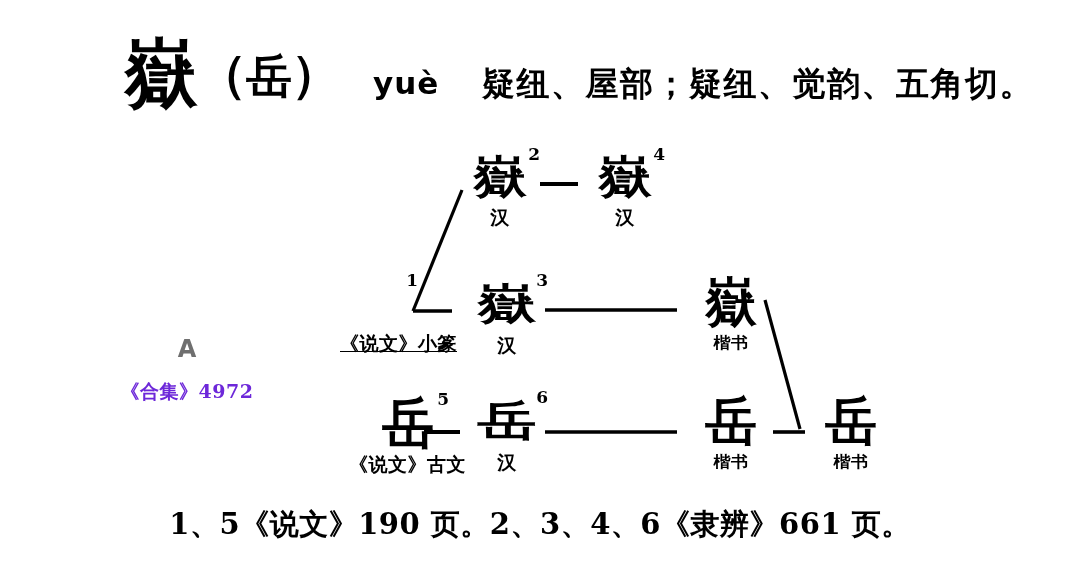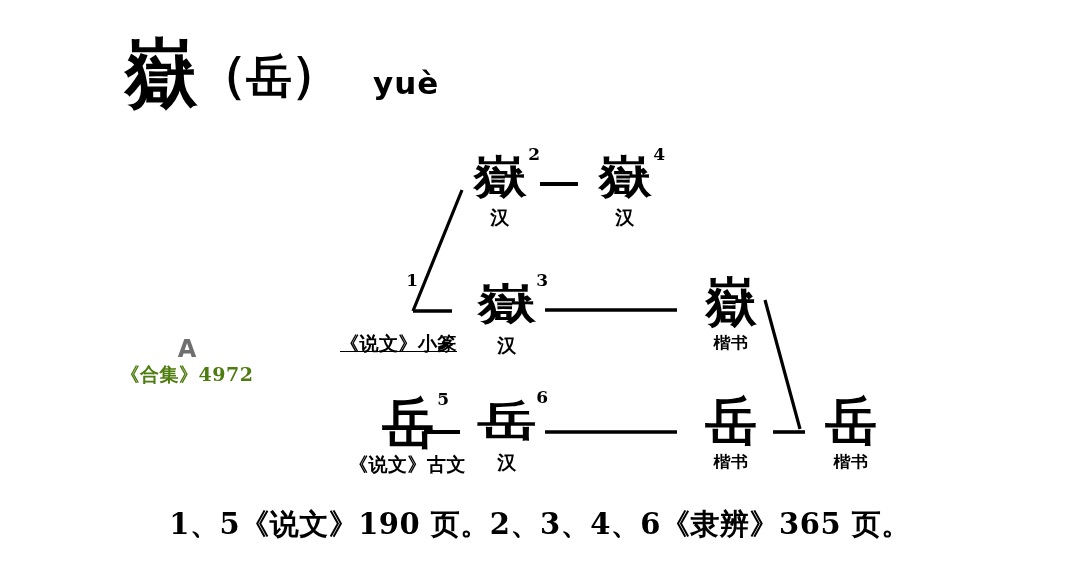--- a/index.html
+++ b/index.html
@@ -84,25 +84,25 @@
   }
   .oracle-letter {
     margin-top: 12px;
     font-family: "DejaVu Sans", "Liberation Sans", sans-serif;
     font-size: 24px;
     font-weight: 700;
     color: #6f6f6f;
     line-height: 26px;
   }
   .oracle-ref {
-    margin-top: 0;
+    margin-top: 17px;
     font-family: "DejaVu Serif", "Liberation Serif", serif;
     font-size: 19px;
     font-weight: 700;
-    color: #4d7c0f;
+    color: #6d28d9;
     letter-spacing: 0.5px;
     white-space: nowrap;
   }
 
   
   .cell {
     position: absolute;
     text-align: center;
     white-space: nowrap;
   }
@@ -164,20 +164,21 @@
     letter-spacing: 0.5px;
     white-space: nowrap;
   }
 </style>
 </head>
 <body>
 
 <div id="header">
   <div class="hdr-main"><span>嶽</span><span class="hdr-paren">（</span><span class="hdr-alt">岳</span><span class="hdr-paren">）</span></div>
   <div class="hdr-pinyin">yuè</div>
+  <div class="hdr-gloss">疑纽、屋部；疑纽、觉韵、五角切。</div>
 </div>
 
 <div id="oracle">
   <div class="oracle-glyph">𡶴</div>
   <div class="oracle-letter">A</div>
   <div class="oracle-ref">《合集》4972</div>
 </div>
 
 <svg id="lines" viewBox="0 0 1080 568" width="1080" height="568">
 
@@ -263,13 +264,13 @@
 </div>
 
 <div class="cell" style="left:806px; top:393px; width:90px;">
   <div class="glyph-wrap">
     <span class="glyph g-reg">岳</span>
     <span class="sup"></span>
   </div>
   <div class="cell-label lbl-xs">楷书</div>
 </div>
 
-<div id="footnote">1、5《说文》190 页。2、3、4、6《隶辨》365 页。</div>
+<div id="footnote">1、5《说文》190 页。2、3、4、6《隶辨》661 页。</div>
 
 </body></html>

